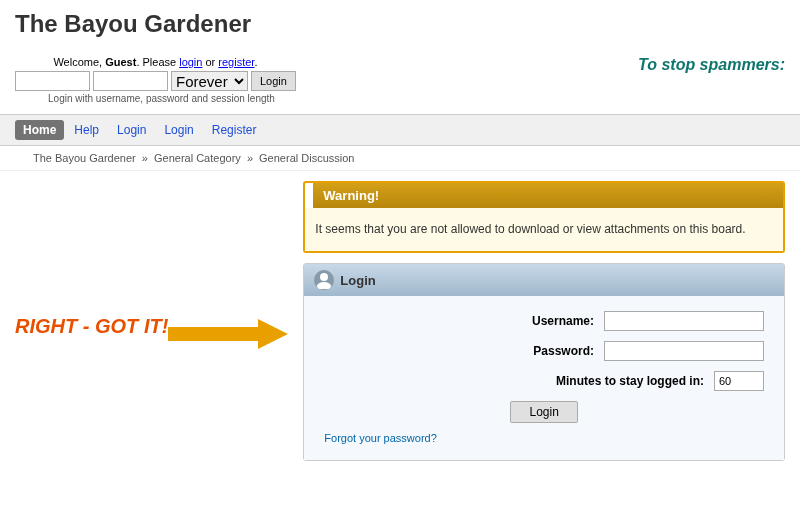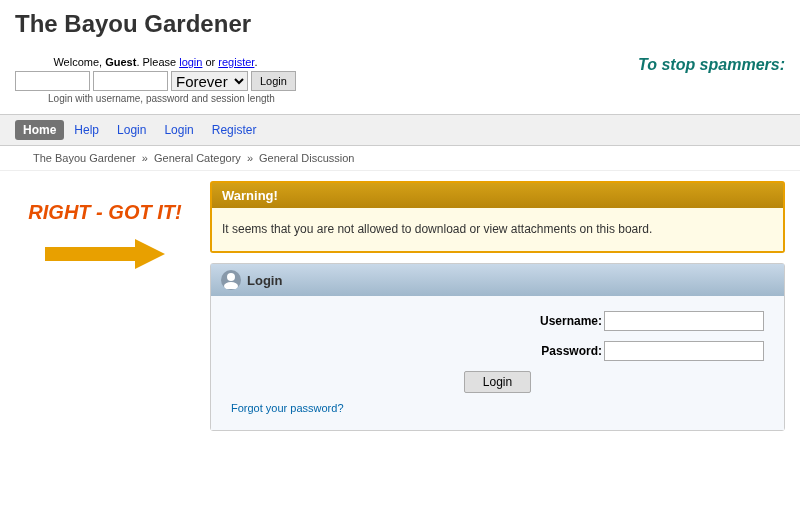--- a/index.html
+++ b/index.html
@@ -30,43 +30,43 @@
 
     
     #breadcrumb { padding: 6px 33px; font-size: 11px; color: #555; border-bottom: 1px solid #eee; }
     #breadcrumb a { color: #555; text-decoration: none; }
     #breadcrumb span { margin: 0 3px; }
 
     
     #main-content { display: flex; padding: 10px 15px; gap: 15px; }
 
     
-    #left-annotation { display: flex; flex-direction: column; align-items: center; padding-top: 20px; min-width: 180px; text-align: right; }
+    #left-annotation { display: flex; align-items: center; padding-top: 20px; min-width: 180px; text-align: right; }
     #right-got-it { font-size: 20px; font-weight: bold; color: #e85000; font-style: italic; margin-bottom: 10px; }
     #arrow-container { display: flex; align-items: center; margin-top: 5px; }
 
     
     .arrow-right { width: 120px; height: 30px; }
 
     
     #warning-login-box { flex: 1; }
 
     
     #warning-box { border: 2px solid #e8a000; border-radius: 3px; margin-bottom: 10px; }
-    #warning-header { background: linear-gradient(to bottom, #d4a017, #b8860b); padding: 5px 10px; }
+    #warning-header { background: linear-gradient(to bottom, #d4a017, #b8860b); padding: 5px 10px; margin-left: 8px; }
     #warning-header-text { color: #fff; font-weight: bold; font-size: 13px; }
     #warning-body { background: #fffbe6; padding: 12px 10px; text-align: left; font-size: 12px; line-height: 1.6; color: #333; }
 
     
     #login-section { border: 1px solid #ccc; border-radius: 3px; }
     #login-section-header { background: linear-gradient(to bottom, #c8d8e8, #a0b8cc); padding: 6px 10px; display: flex; align-items: center; gap: 6px; }
     #login-section-header-text { font-weight: bold; font-size: 13px; color: #333; }
     #login-avatar { width: 20px; height: 20px; background: #8899aa; border-radius: 50%; display: flex; align-items: center; justify-content: center; font-size: 12px; }
     #login-form-area { background: #f5f8fc; padding: 15px 20px; }
-    .form-row { display: flex; align-items: center; justify-content: flex-end; margin-bottom: 10px; gap: 2px; }
+    .form-row { display: flex; align-items: center; justify-content: flex-end; margin-bottom: 10px; gap: 10px; }
     .form-label { font-weight: bold; font-size: 12px; text-align: right; min-width: 180px; }
     .form-input { width: 160px; height: 20px; border: 1px solid #aaa; font-size: 11px; padding: 2px 4px; }
     .form-input-small { width: 50px; height: 20px; border: 1px solid #aaa; font-size: 11px; padding: 2px 4px; }
     .checkbox-input { width: 13px; height: 13px; }
     #login-submit-row { display: flex; justify-content: center; margin-bottom: 8px; }
     #login-submit-btn { background: #e0e0e0; border: 1px solid #aaa; padding: 3px 18px; font-size: 12px; cursor: pointer; border-radius: 2px; }
     #forgot-password-row { text-align: left; }
     #forgot-password-link { color: #0066aa; font-size: 11px; text-decoration: none; cursor: pointer; }
   </style>
 </head>
@@ -149,20 +149,24 @@
       </div>
       <div id="login-form-area">
         <div class="form-row">
           <label class="form-label">Username:</label>
           <input type="text" class="form-input" style="">
         </div>
         <div class="form-row">
           <label class="form-label">Password:</label>
           <input type="password" class="form-input" style="">
         </div>
+        <div class="form-row">
+          <label class="form-label">Minutes to stay logged in:</label>
+          <input type="text" class="form-input-small" value="60" style="">
+        </div>
         <div id="login-submit-row">
           <button id="login-submit-btn">Login</button>
         </div>
         <div id="forgot-password-row">
           <a href="#" id="forgot-password-link">Forgot your password?</a>
         </div>
       </div>
     </div>
   </div>
 </div>

